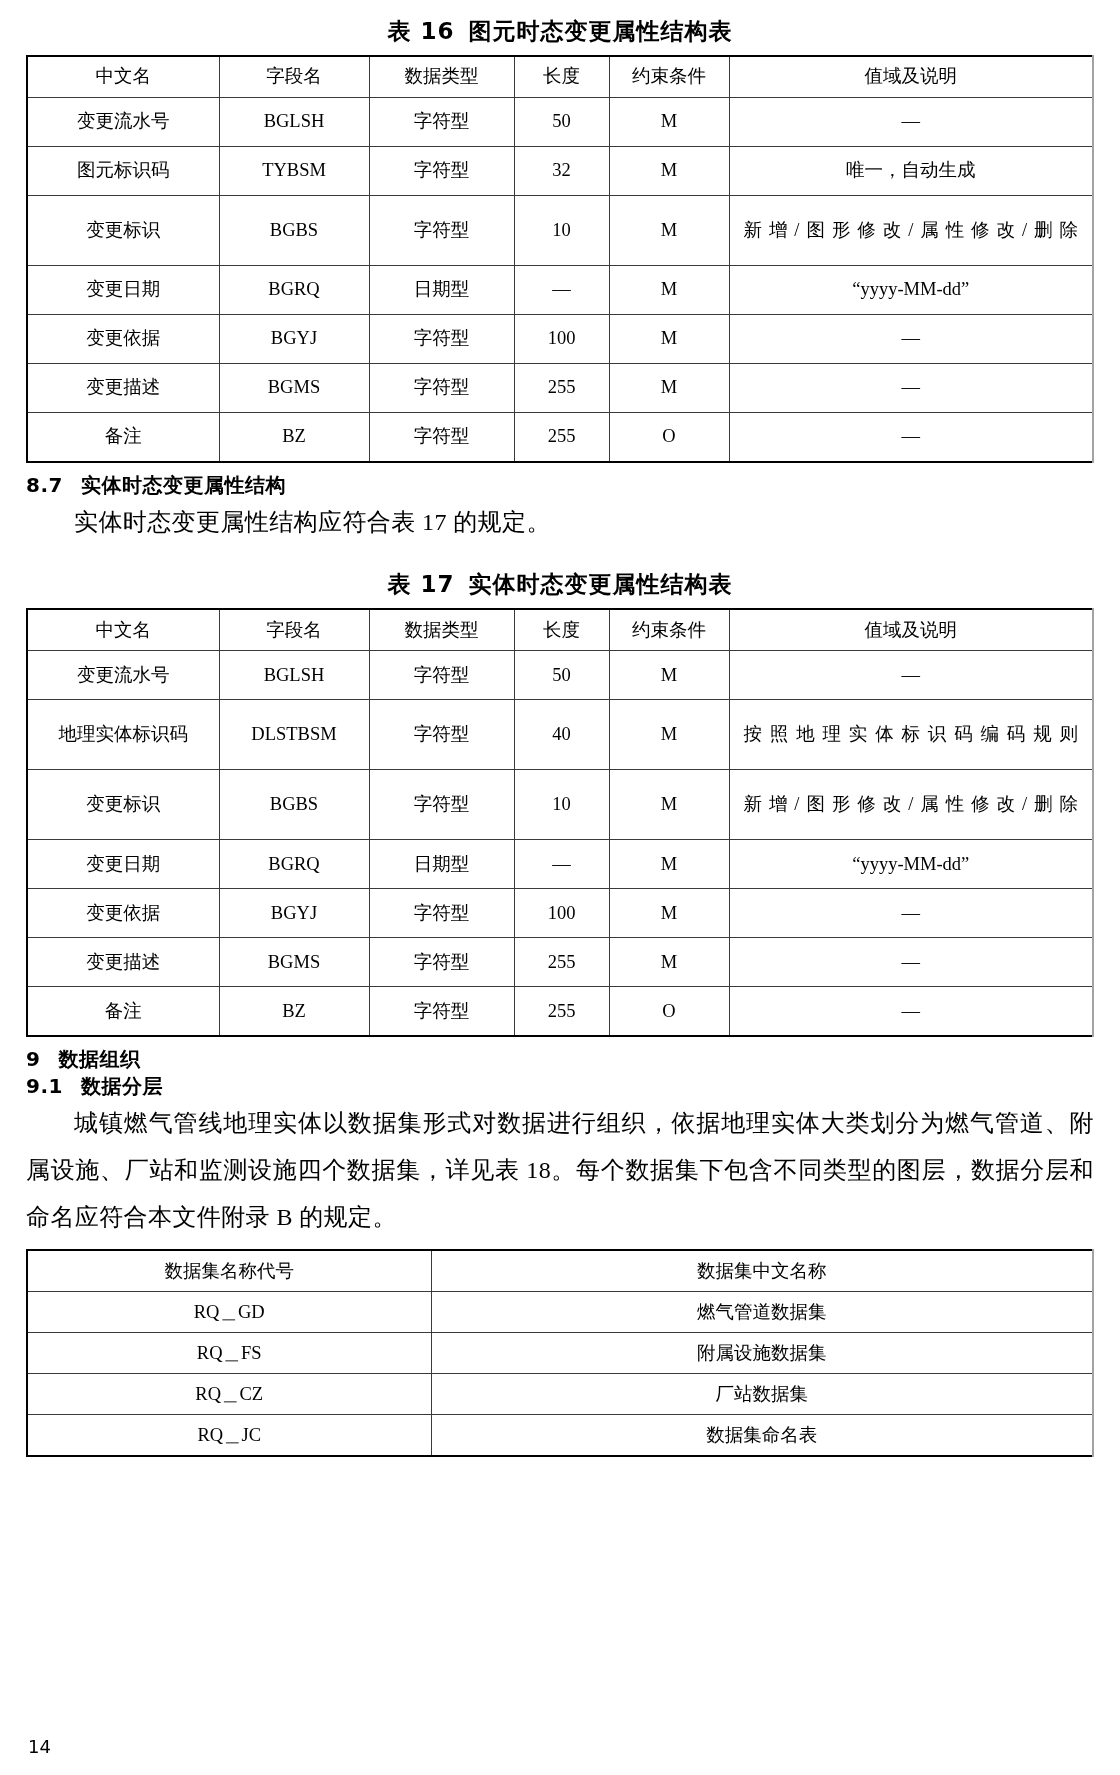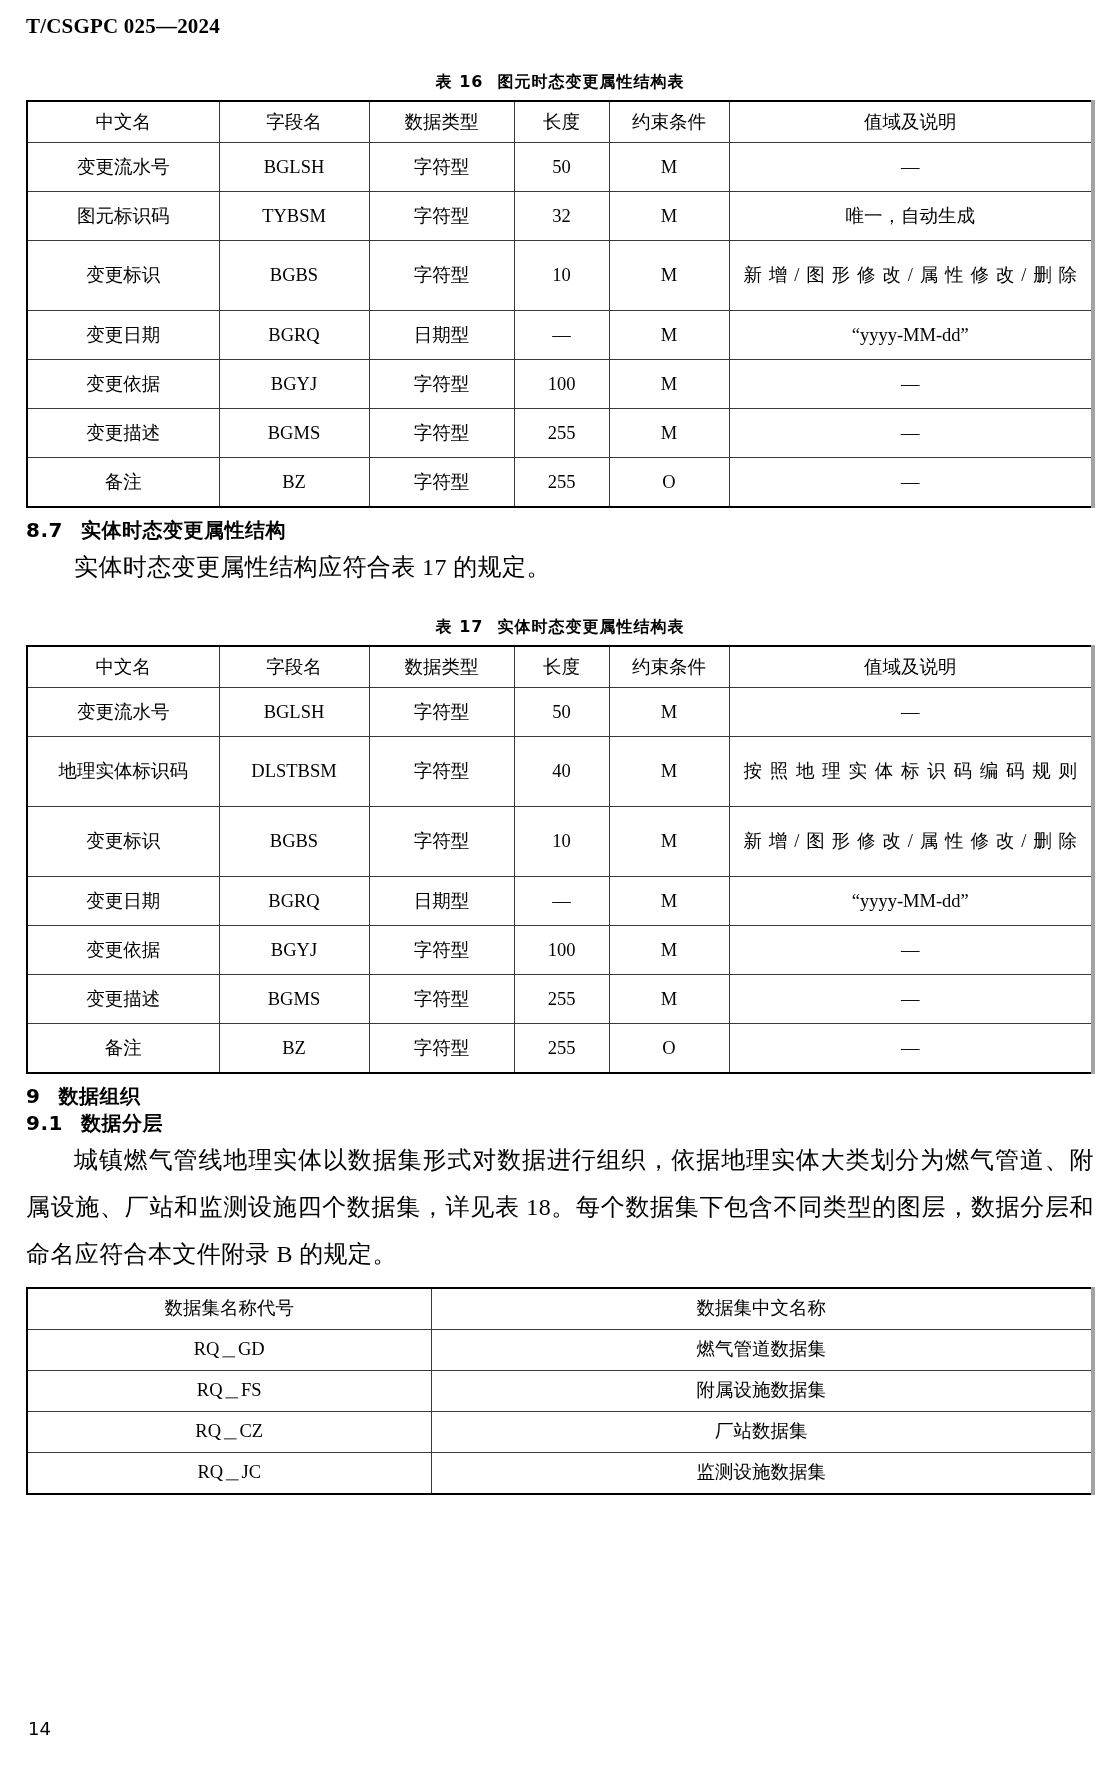--- a/index.html
+++ b/index.html
@@ -32,21 +32,21 @@
     padding-top: 14px;
     padding-left: 0px;
     height: 40px;
   }
 
   
   .table-caption {
     text-align: center;
     font-family: "DejaVu Sans", "Liberation Sans", sans-serif;
     font-weight: bold;
-    font-size: 16px;
+    font-size: 23px;
     letter-spacing: 1px;
     margin: 0 0 9px 0;
     line-height: 1.2;
   }
   .table-caption .cap-num {
     margin-right: 14px;
   }
 
   
   table.spec {
@@ -76,21 +76,21 @@
     border-bottom: 2px solid #000;
   }
   table.spec tbody tr:last-child td {
     border-bottom: none;
   }
   table.spec thead tr td {
     border-top: none;
   }
   
   table.spec tr td:first-child { border-left: 2px solid #000; }
-  table.spec tr td:last-child  { border-right: 4px solid #a3a3a3; }
+  table.spec tr td:last-child  { border-right: 2px solid #a3a3a3; }
 
   .cell-desc {
     text-align: justify;
     text-align-last: justify;
     padding: 4px 14px 4px 14px !important;
   }
   .cell-desc.single {
     text-align: center;
     text-align-last: center;
   }
@@ -152,21 +152,20 @@
     bottom: 36px;
     font-family: "DejaVu Sans", "Liberation Sans", sans-serif;
     font-size: 18px;
   }
 </style>
 </head>
 <body>
 
 <div class="page">
 
-  <div class="doc-header">T/CSGPC 025—2024</div>
 
   <div class="table-caption blk-cap16">
     <span class="cap-num">表 16</span><span>图元时态变更属性结构表</span>
   </div>
 
   <table class="spec blk-t16">
     <colgroup>
       <col class="c-name">
         <col class="c-field">
         <col class="c-type">
@@ -361,20 +360,20 @@
       <tr>
         <td>RQ＿FS</td>
         <td>附属设施数据集</td>
       </tr>
       <tr>
         <td>RQ＿CZ</td>
         <td>厂站数据集</td>
       </tr>
       <tr>
         <td>RQ＿JC</td>
-        <td>监测设施数据集</td>
+        <td>数据集命名表</td>
       </tr>
     </tbody>
   </table>
 
   <div class="page-number">14</div>
 
 </div>
 
 </body></html>

